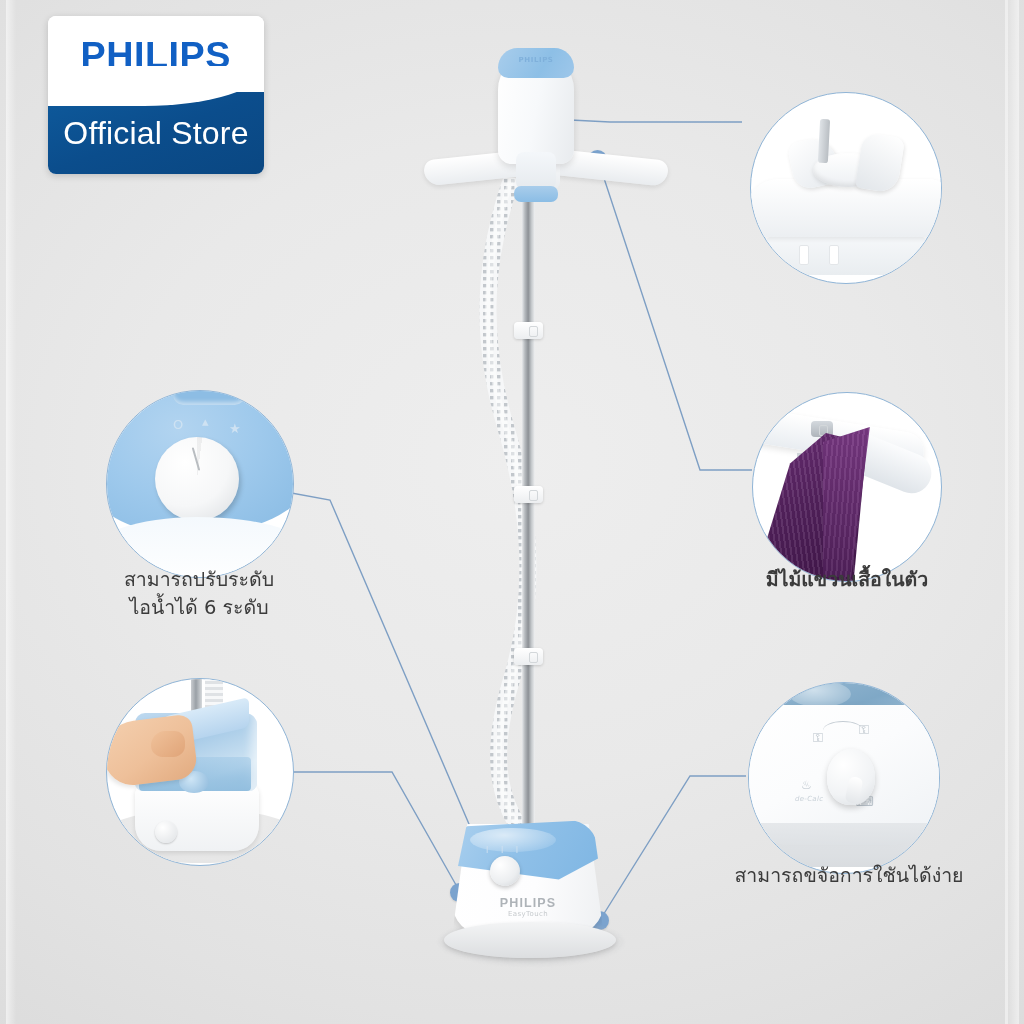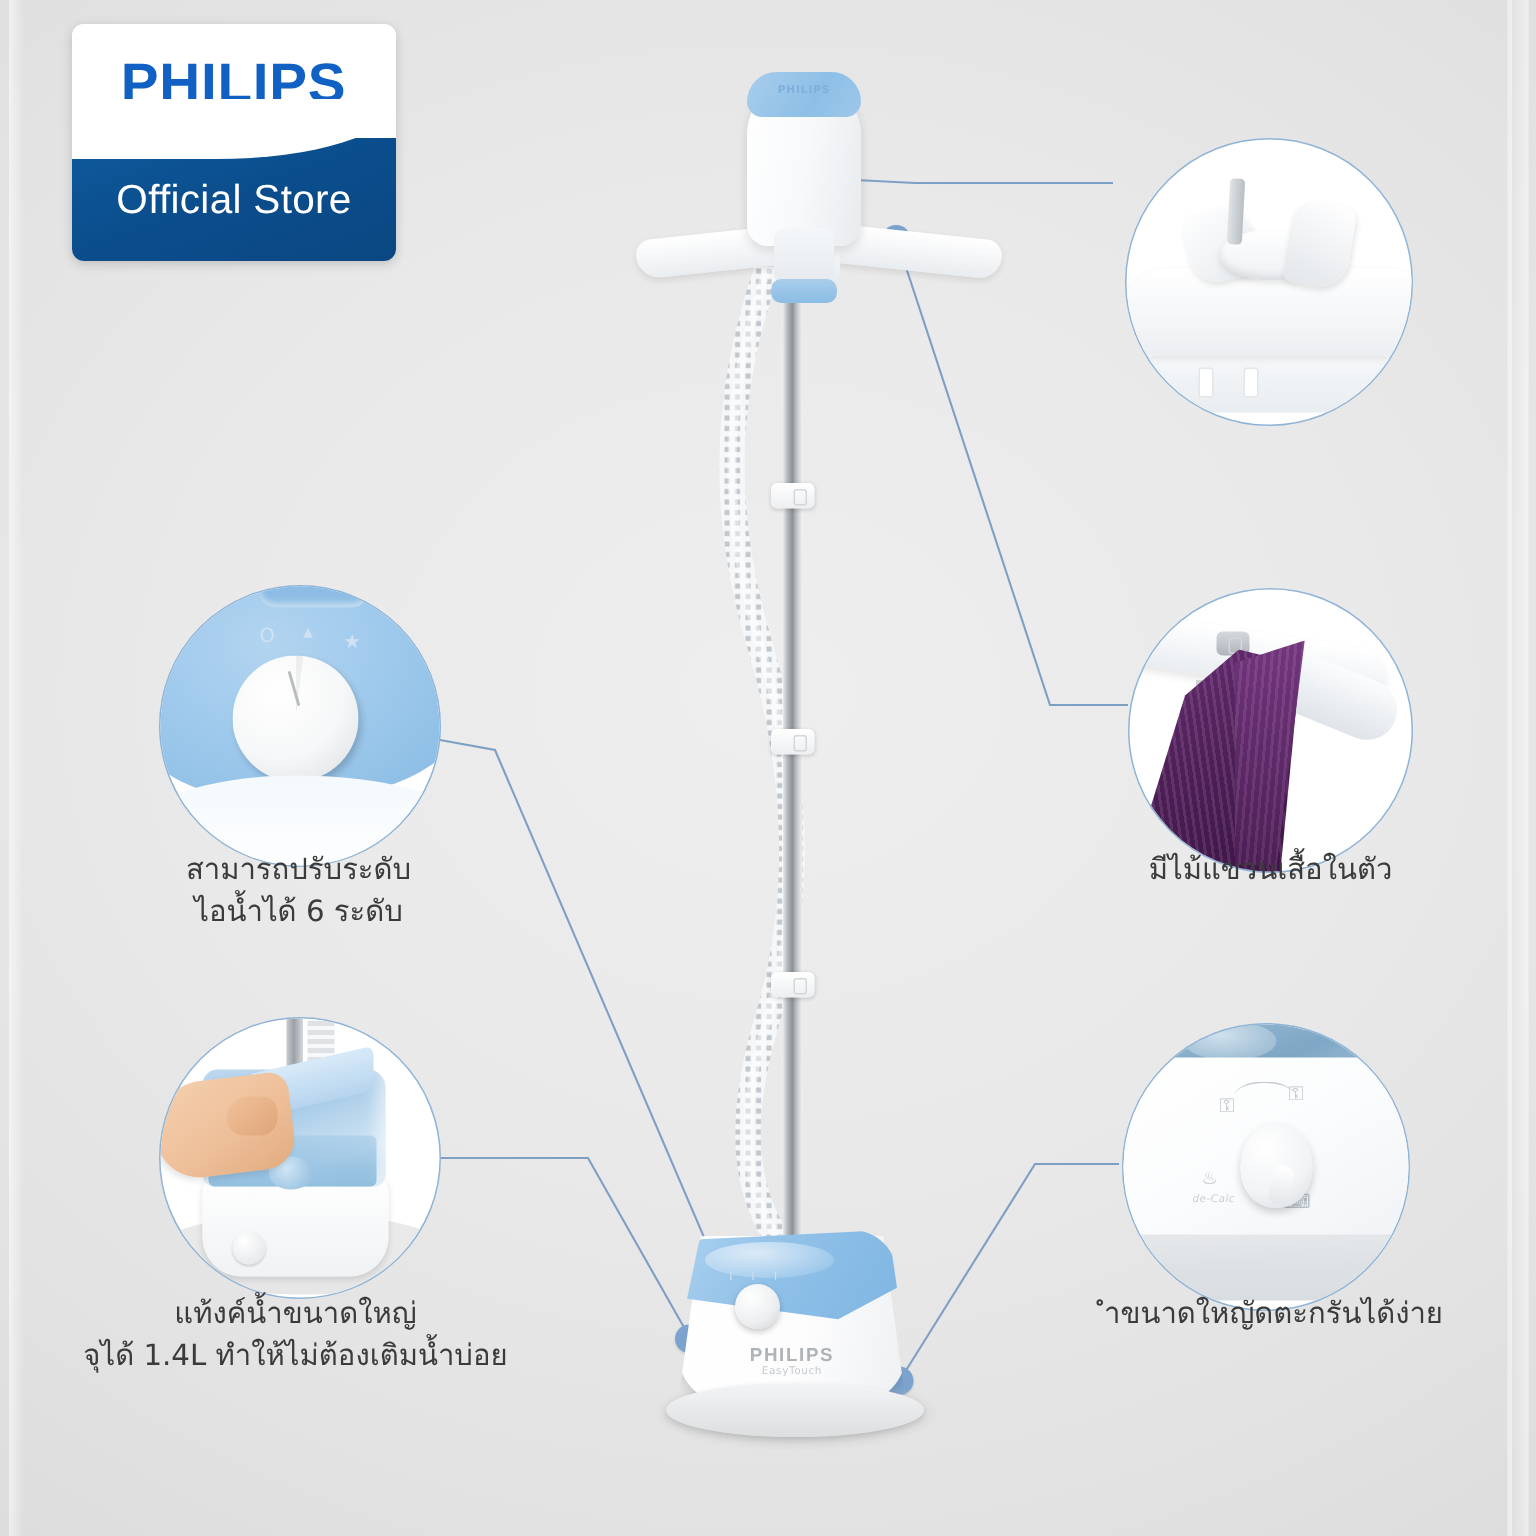--- a/index.html
+++ b/index.html
@@ -39,21 +39,21 @@
   .badge-bottom{
     position:absolute;left:0;bottom:0;right:0;height:82px;
     background:linear-gradient(160deg,#0e5a9c 0%,#0b4d8c 50%,#0a4782 100%);
     display:flex;align-items:center;justify-content:center;
   }
   .badge-bottom::before{
     content:"";position:absolute;left:0;right:0;top:-26px;height:40px;background:#fff;
     border-bottom-right-radius:120px 38px;
   }
   .badge-bottom-text{
-    position:relative;color:#ffffff;font-size:27px;letter-spacing:.2px;
+    position:relative;color:#ffffff;font-size:32px;letter-spacing:.2px;
     font-family:"Liberation Sans","DejaVu Sans",sans-serif;
   }
 
   
   #links{position:absolute;left:0;top:0;width:1024px;height:1024px;pointer-events:none;}
 
   
   .circle{
     position:absolute;border-radius:50%;overflow:hidden;
     border:1.6px solid #8fb4d6;background:#ffffff;
@@ -468,51 +468,49 @@
     <div class="floor"></div>
     <div class="bodywhite"></div>
     <div class="tank"></div>
     <div class="tank-fin"></div>
     <div class="tank-water"></div>
     <div class="cap"></div>
     <div class="knobmini"></div>
     <div class="hand"></div>
     <div class="finger"></div>
   </div>
-  <div class="caption" style="left:12px;top:862px;width:370px;">แท้งค์น้ำขนาดใหญ่
-จุได้ 1.4L ทำให้ไม่ต้องเติมน้ำบ่อย</div>
 
   <div class="circle c3">
     <div class="base"></div>
     <div class="bar"></div>
     <div class="cradle-l"></div>
     <div class="ring"></div>
     <div class="fin"></div>
     <div class="cradle-r"></div>
     <div class="slot s1"></div>
     <div class="slot s2"></div>
   </div>
 
   <div class="circle c4">
     <div class="hanger"></div>
     <div class="clip" style="position:absolute;left:58px;top:28px;width:22px;height:16px;border-radius:4px;background:linear-gradient(#d4d9de,#aeb4ba);box-shadow:none;"></div>
     <div class="hook"></div>
     <div class="hanger-tip"></div>
     <div class="cloth"></div>
     <div class="cloth2"></div>
   </div>
-  <div class="caption" style="left:716px;top:566px;width:262px;">มีไม้แขวนเสื้อในตัว</div>
+  <div class="caption" style="left:716px;top:566px;width:262px;font-weight:bold;">มีไม้แขวนเสื้อในตัว</div>
 
   <div class="circle c5">
     <div class="bluecap"></div>
     <div class="shell"></div>
     <div class="shadowband"></div>
     <div class="arc"></div>
     <div class="ico ico-open">⚿</div>
     <div class="ico ico-lock">⚿</div>
     <div class="ico ico-drop">♨</div>
     <div class="tinytxt">de-Calc</div>
     <div class="ico ico-iron">⌨</div>
     <div class="knob"></div>
   </div>
-  <div class="caption" style="left:706px;top:862px;width:286px;">ำขนาดใหญัดตะกรันได้ง่าย</div>
+  <div class="caption" style="left:706px;top:862px;width:286px;">สามารถขจัอการใชันได้ง่าย</div>
 
 </div>
 
 </body></html>

